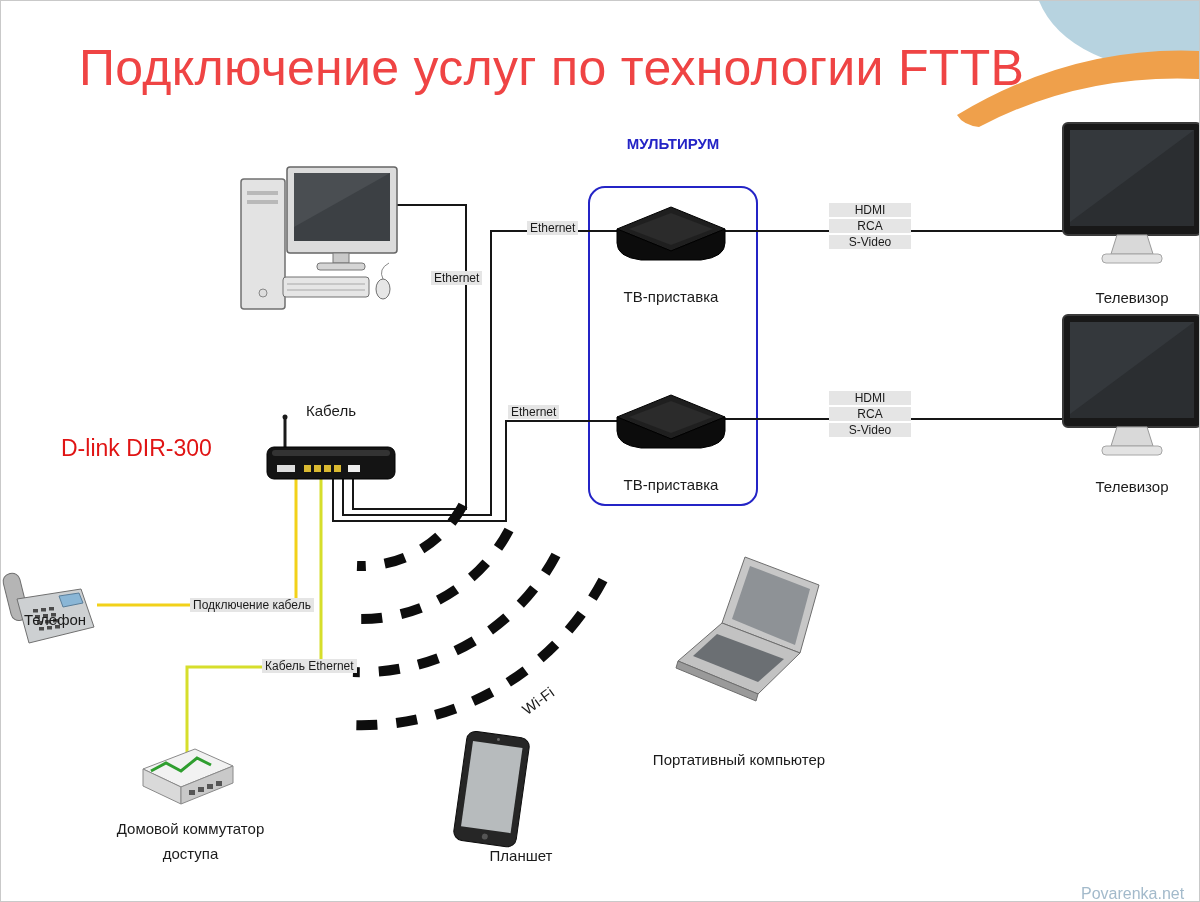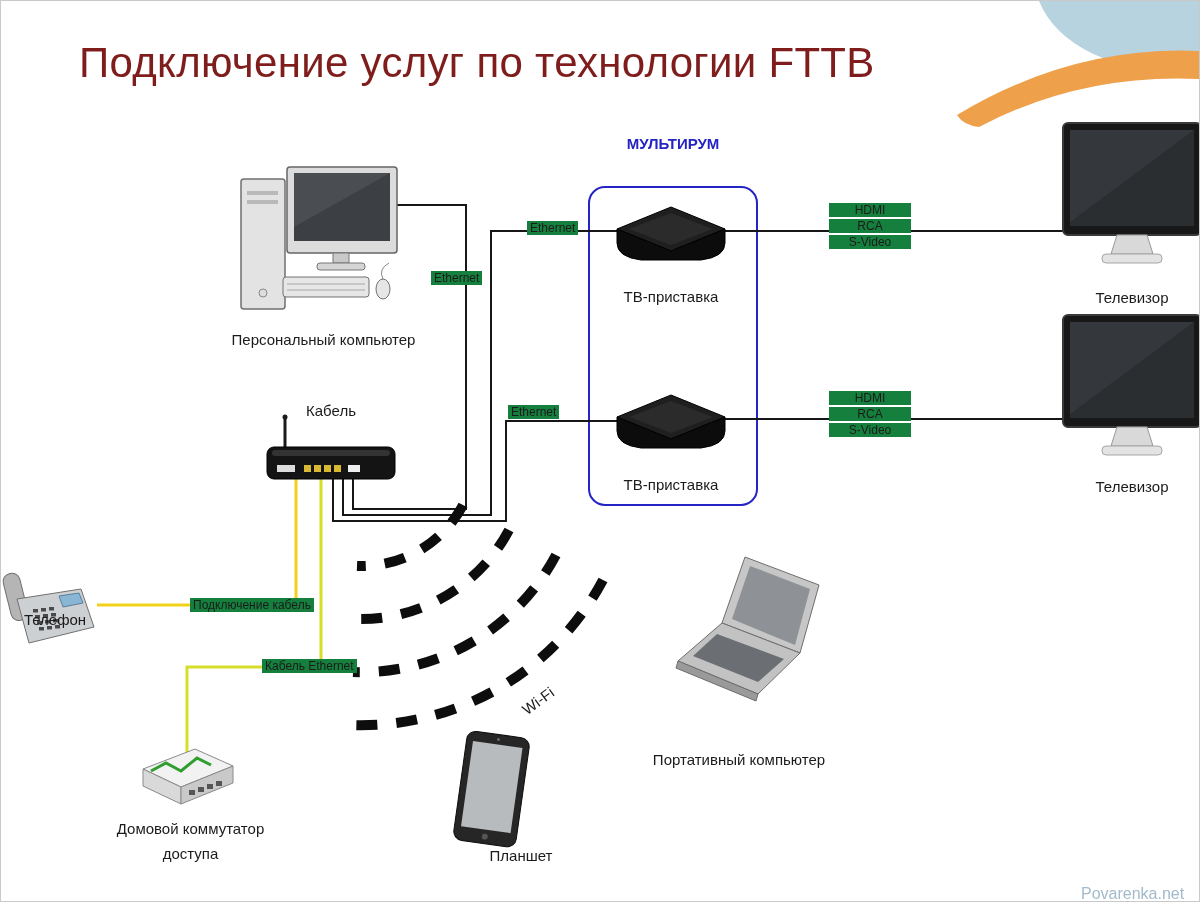--- a/index.html
+++ b/index.html
@@ -1,22 +1,22 @@
 <!DOCTYPE html>
 <html><head>
 <meta charset="utf-8">
 <style>
   html,body{margin:0;padding:0;background:#fff;}
   .page{position:relative;width:1200px;height:902px;background:#ffffff;border:1px solid #c9c9c9;
         box-sizing:border-box;overflow:hidden;font-family:"Liberation Sans",sans-serif;}
   svg.canvas{position:absolute;left:0;top:0;}
   .lbl{position:absolute;color:#1b1b1b;font-size:15px;line-height:1.25;white-space:nowrap;}
   .center{text-align:center;}
-  .small{font-size:12px;background:#15803d;padding:0 3px;line-height:14px;}
-  .title{font-size:42px;color:#7f1d1d;letter-spacing:.3px;}
+  .small{font-size:12px;background:#e5e5e5;padding:0 3px;line-height:14px;}
+  .title{font-size:50px;color:#ef4444;letter-spacing:.3px;}
   .bold{font-weight:bold;}
 </style>
 </head>
 <body>
 
 <div class="page">
 
   <svg class="canvas" width="1200" height="902" viewBox="0 0 1200 902">
 
     <g>
@@ -146,24 +146,24 @@
     <g transform="rotate(8 490 788)">
       <rect x="459" y="733" width="63" height="110" rx="9" fill="#262626" stroke="#0d0d0d"></rect>
       <rect x="465.5" y="743" width="50" height="86" fill="#b7bbbd"></rect>
       <circle cx="490.5" cy="836" r="3" fill="#555555"></circle>
       <circle cx="490.5" cy="738" r="1.5" fill="#666666"></circle>
     </g>
   </svg>
 
   <div class="lbl title" style="left:78px;top:36px;">Подключение услуг по технологии FTTB</div>
 
-  <div class="lbl center" style="left:205px;top:330px;width:235px;">Персональный компьютер</div>
 
   <div class="lbl center" style="left:278px;top:401px;width:104px;">Кабель</div>
 
+  <div class="lbl" style="left: 60px; top: 433px; font-size: 23px; color: rgb(224, 20, 20);">D-link DIR-300</div>
 
   <div class="lbl center bold" style="left: 588px; top: 134px; width: 168px; color: rgb(36, 36, 198);">МУЛЬТИРУМ</div>
 
   <div class="lbl center" style="left:600px;top:287px;width:140px;">ТВ-приставка</div>
   <div class="lbl center" style="left:600px;top:475px;width:140px;">ТВ-приставка</div>
 
   <div class="lbl center" style="left:1058px;top:288px;width:146px;">Телевизор</div>
   <div class="lbl center" style="left:1058px;top:477px;width:146px;">Телевизор</div>
 
   <div class="lbl small" style="left:430px;top:270px;">Ethernet</div>

